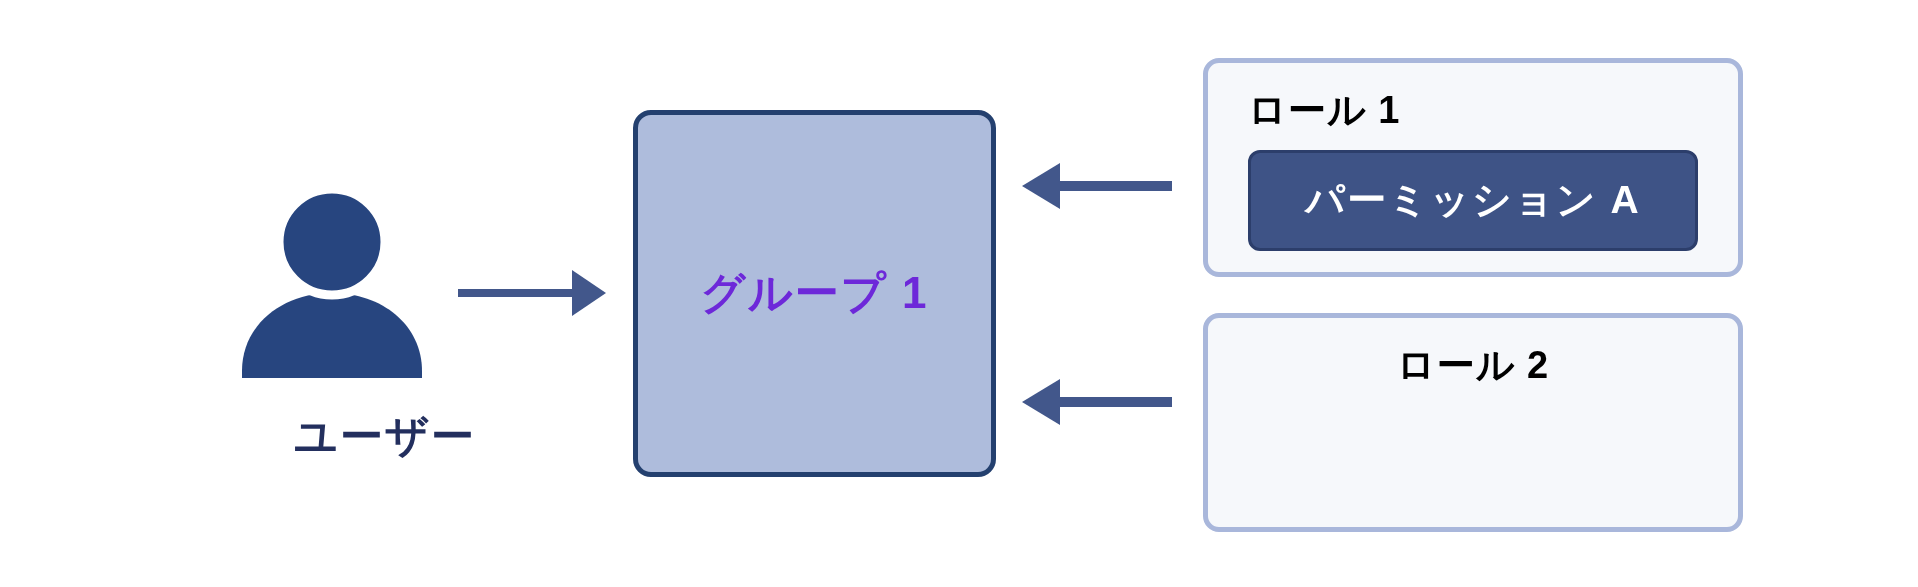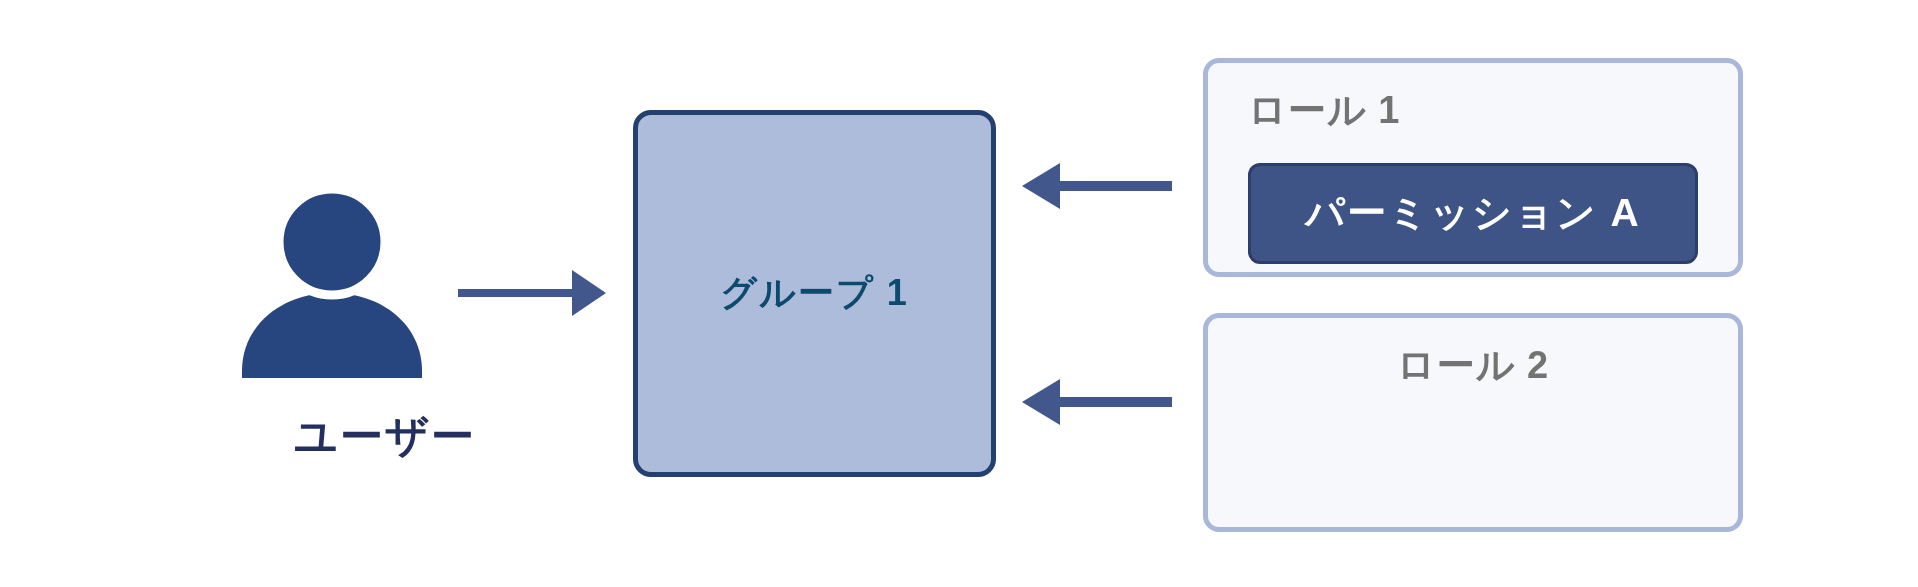--- a/index.html
+++ b/index.html
@@ -37,50 +37,50 @@
     width: 363px; height: 367px;
     box-sizing: border-box;
     background: #aebcdc;
     border: 5px solid #24406f;
     border-radius: 18px;
     display: flex;
     align-items: center;
     justify-content: center;
   }
   .group-label {
-    font-size: 36px;
+    font-size: 44px;
     font-weight: 700;
     letter-spacing: 2px;
-    color: #0c4a6e;
+    color: #6d28d9;
     white-space: nowrap;
   }
 
   
   .role-box {
     position: absolute;
     left: 1203px;
     width: 540px; height: 219px;
     box-sizing: border-box;
     background: #f6f8fb;
     border: 5px solid #a9b7db;
     border-radius: 16px;
     padding: 28px 40px 20px 40px;
   }
   .role-box.role1 { top: 58px; }
   .role-box.role2 { top: 313px; text-align: center; }
   .role-label {
     font-size: 38px;
     font-weight: 700;
     letter-spacing: 1px;
-    color: #737373;
+    color: #000000;
     line-height: 1.05;
     white-space: nowrap;
   }
   .perm-btn {
-    margin-top: 32px;
+    margin-top: 19px;
     height: 101px;
     box-sizing: border-box;
     background: #3e5386;
     border: 3px solid #2c3e6b;
     border-radius: 12px;
     display: flex;
     align-items: center;
     justify-content: center;
     font-size: 39px;
     font-weight: 700;

